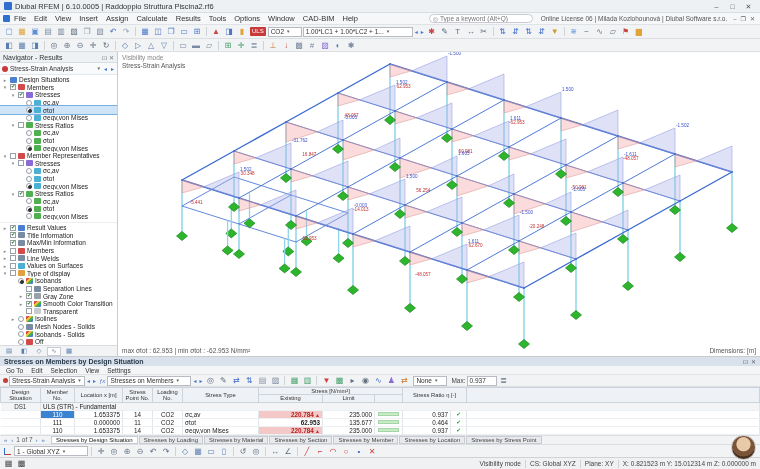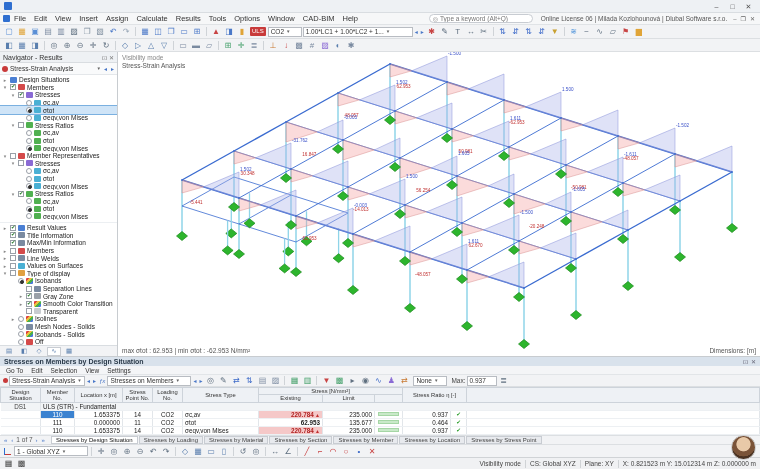--- a/index.html
+++ b/index.html
@@ -91,20 +91,21 @@
   .statusbar{height:12px;background:#f0f1f3;border-top:1px solid #d0d3d6;display:flex;align-items:center;padding:0 4px;gap:4px;font-size:6.5px;color:#444}
   .st-sep{width:1px;height:8px;background:#d0d3d6}
   .avatar{position:absolute;right:4px;bottom:9px;width:25px;height:25px;border-radius:50%;border:1px solid #ccc;background:radial-gradient(circle at 50% 36%,#e8c9a8 0 36%,#7a5338 40% 64%,#4a3222 66% 100%);z-index:9}
   svg text{font-family:"Liberation Sans",sans-serif}
 </style>
 </head>
 <body>
 
 <div class="titlebar">
   <span class="appicon"></span>
+  <span class="titletext">Dlubal RFEM | 6.10.0005 | Raddoppio Struttura Piscina2.rf6</span>
   <span class="winbtns">
     <span class="winbtn">–</span>
     <span class="winbtn">□</span>
     <span class="winbtn">✕</span>
   </span>
 </div>
 
 <div class="menubar">
   <span class="appicon" style="width:7px;height:7px"></span>
   <span id="menu-items"><span class="menu-item">File</span><span class="menu-item">Edit</span><span class="menu-item">View</span><span class="menu-item">Insert</span><span class="menu-item">Assign</span><span class="menu-item">Calculate</span><span class="menu-item">Results</span><span class="menu-item">Tools</span><span class="menu-item">Options</span><span class="menu-item">Window</span><span class="menu-item">CAD-BIM</span><span class="menu-item">Help</span></span>

